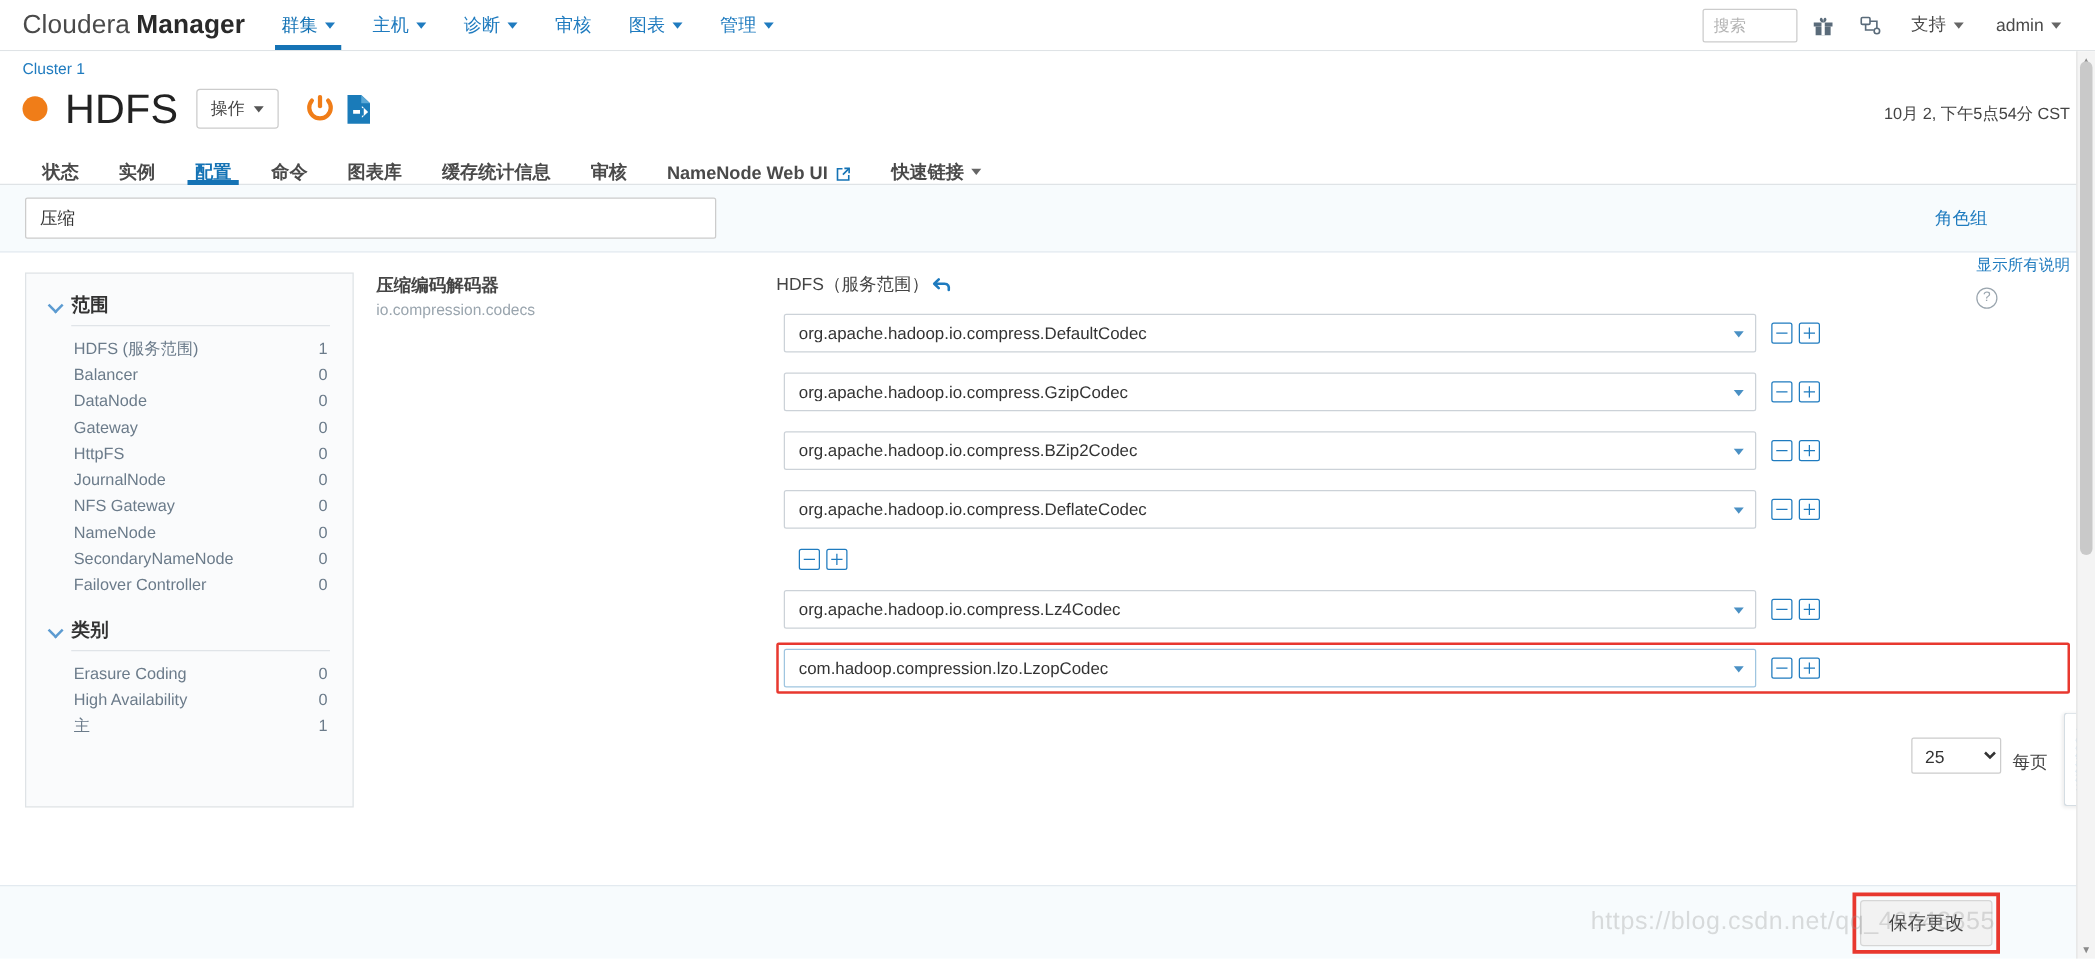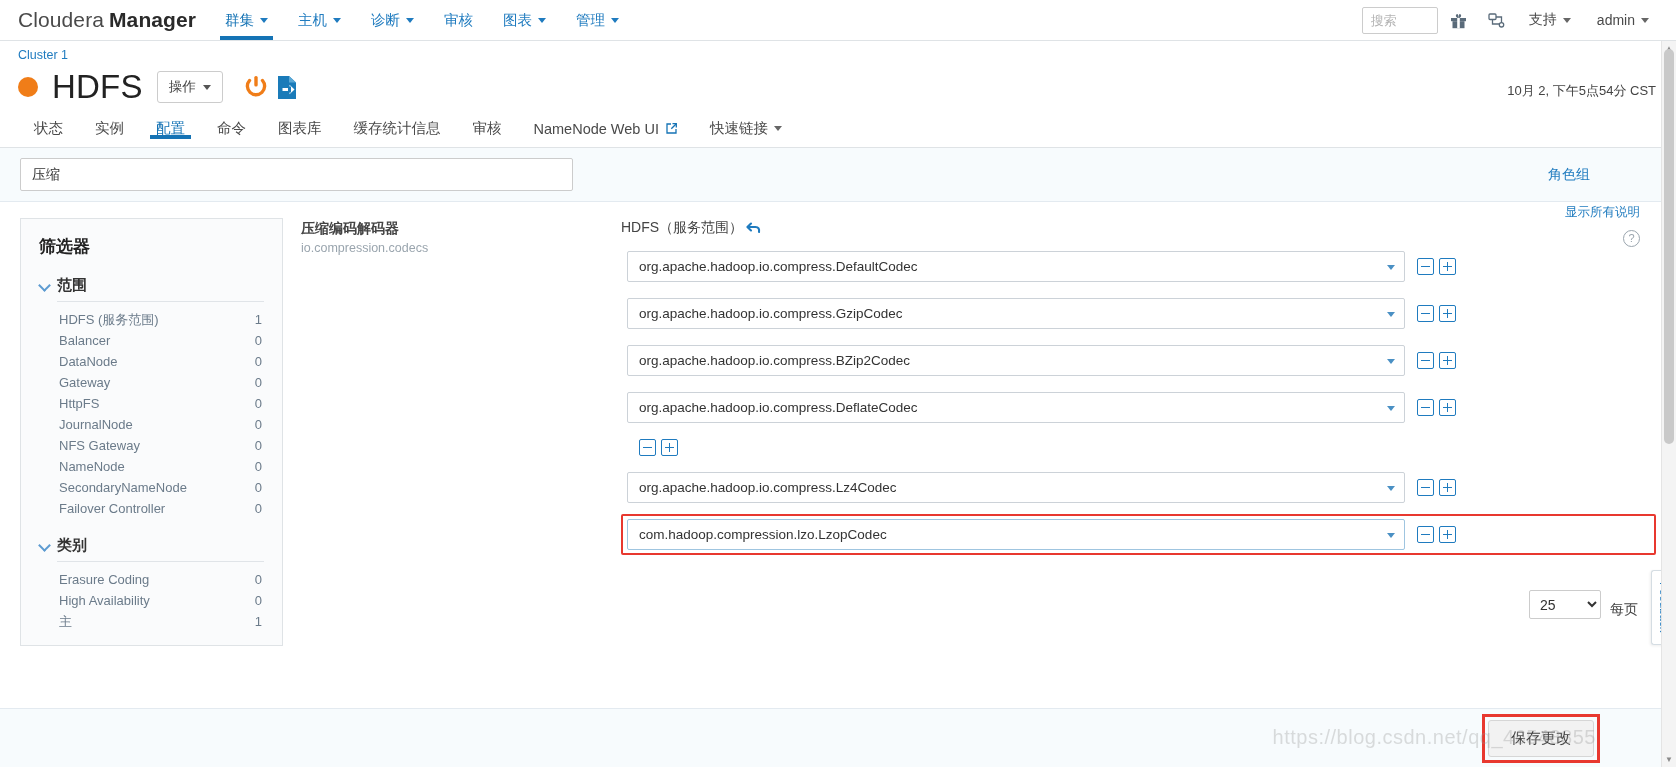--- a/index.html
+++ b/index.html
@@ -78,22 +78,22 @@
     border-top: 5px solid #555;
   }
   .svc-icons { display: flex; align-items: center; gap: 6px; margin-left: 6px; }
   .timestamp {
     position: absolute; right: 20px; bottom: 10px;
     font-size: 13px; color: #444; white-space: nowrap;
   }
 
   
   .tabs {
-    display: flex; align-items: center; border-bottom: 1px solid #dfe3e6;
-    padding: 0 18px; background: #fff; height: 38px;
+    display: flex; align-items: flex-end; border-bottom: 1px solid #dfe3e6;
+    padding: 0 18px; background: #fff; height: 38px; font-weight: bold;
   }
   .tab {
     display: flex; align-items: center; padding: 0 16px; font-size: 14.5px;
     color: #4a4a4a; cursor: pointer; position: relative; white-space: nowrap; gap: 6px;
   }
   .tab.active { color: #1573b5; }
   .tab.active::after {
     content: ""; position: absolute; left: 10px; right: 10px; bottom: -1px;
     height: 4px; background: #1573b5;
   }
@@ -183,21 +183,21 @@
   }
   .sq-btn::before {
     content: ""; position: absolute; left: 3px; right: 3px; top: 50%;
     margin-top: -0.9px; height: 1.8px; background: #1f7bbf;
   }
   .sq-btn.plus::after {
     content: ""; position: absolute; top: 3px; bottom: 3px; left: 50%;
     margin-left: -0.9px; width: 1.8px; background: #1f7bbf;
   }
 
-  .help-links { position: absolute; right: 16px; top: -14px; text-align: right; }
+  .help-links { position: absolute; right: 0; top: -14px; text-align: left; }
   .showall-link { color: #1f7bbf; font-size: 12.5px; cursor: pointer; }
   .help-q {
     margin-top: 9px; width: 17px; height: 17px; border-radius: 50%;
     border: 1.5px solid #9aa5ae; color: #9aa5ae; font-size: 11px;
     display: inline-flex; align-items: center; justify-content: center;
     cursor: pointer; line-height: 1;
   }
 
   
   .pagination {
@@ -389,21 +389,20 @@
 </div>
 
 <div class="searchrow">
   <input class="cfg-search" value="压缩" style="">
   <div class="rolegroup-link">角色组</div>
 </div>
 
 <div class="body-wrap">
 
   <div class="filters">
-    <div class="filters-title">筛选器</div>
 
     <div class="fsection-head">
       <span class="chev"></span>
       <span>范围</span>
     </div>
     <div class="fsection-rule"></div>
     <div class="frow">
       <span>HDFS (服务范围)</span>
       <span class="fcount">1</span>
     </div>

